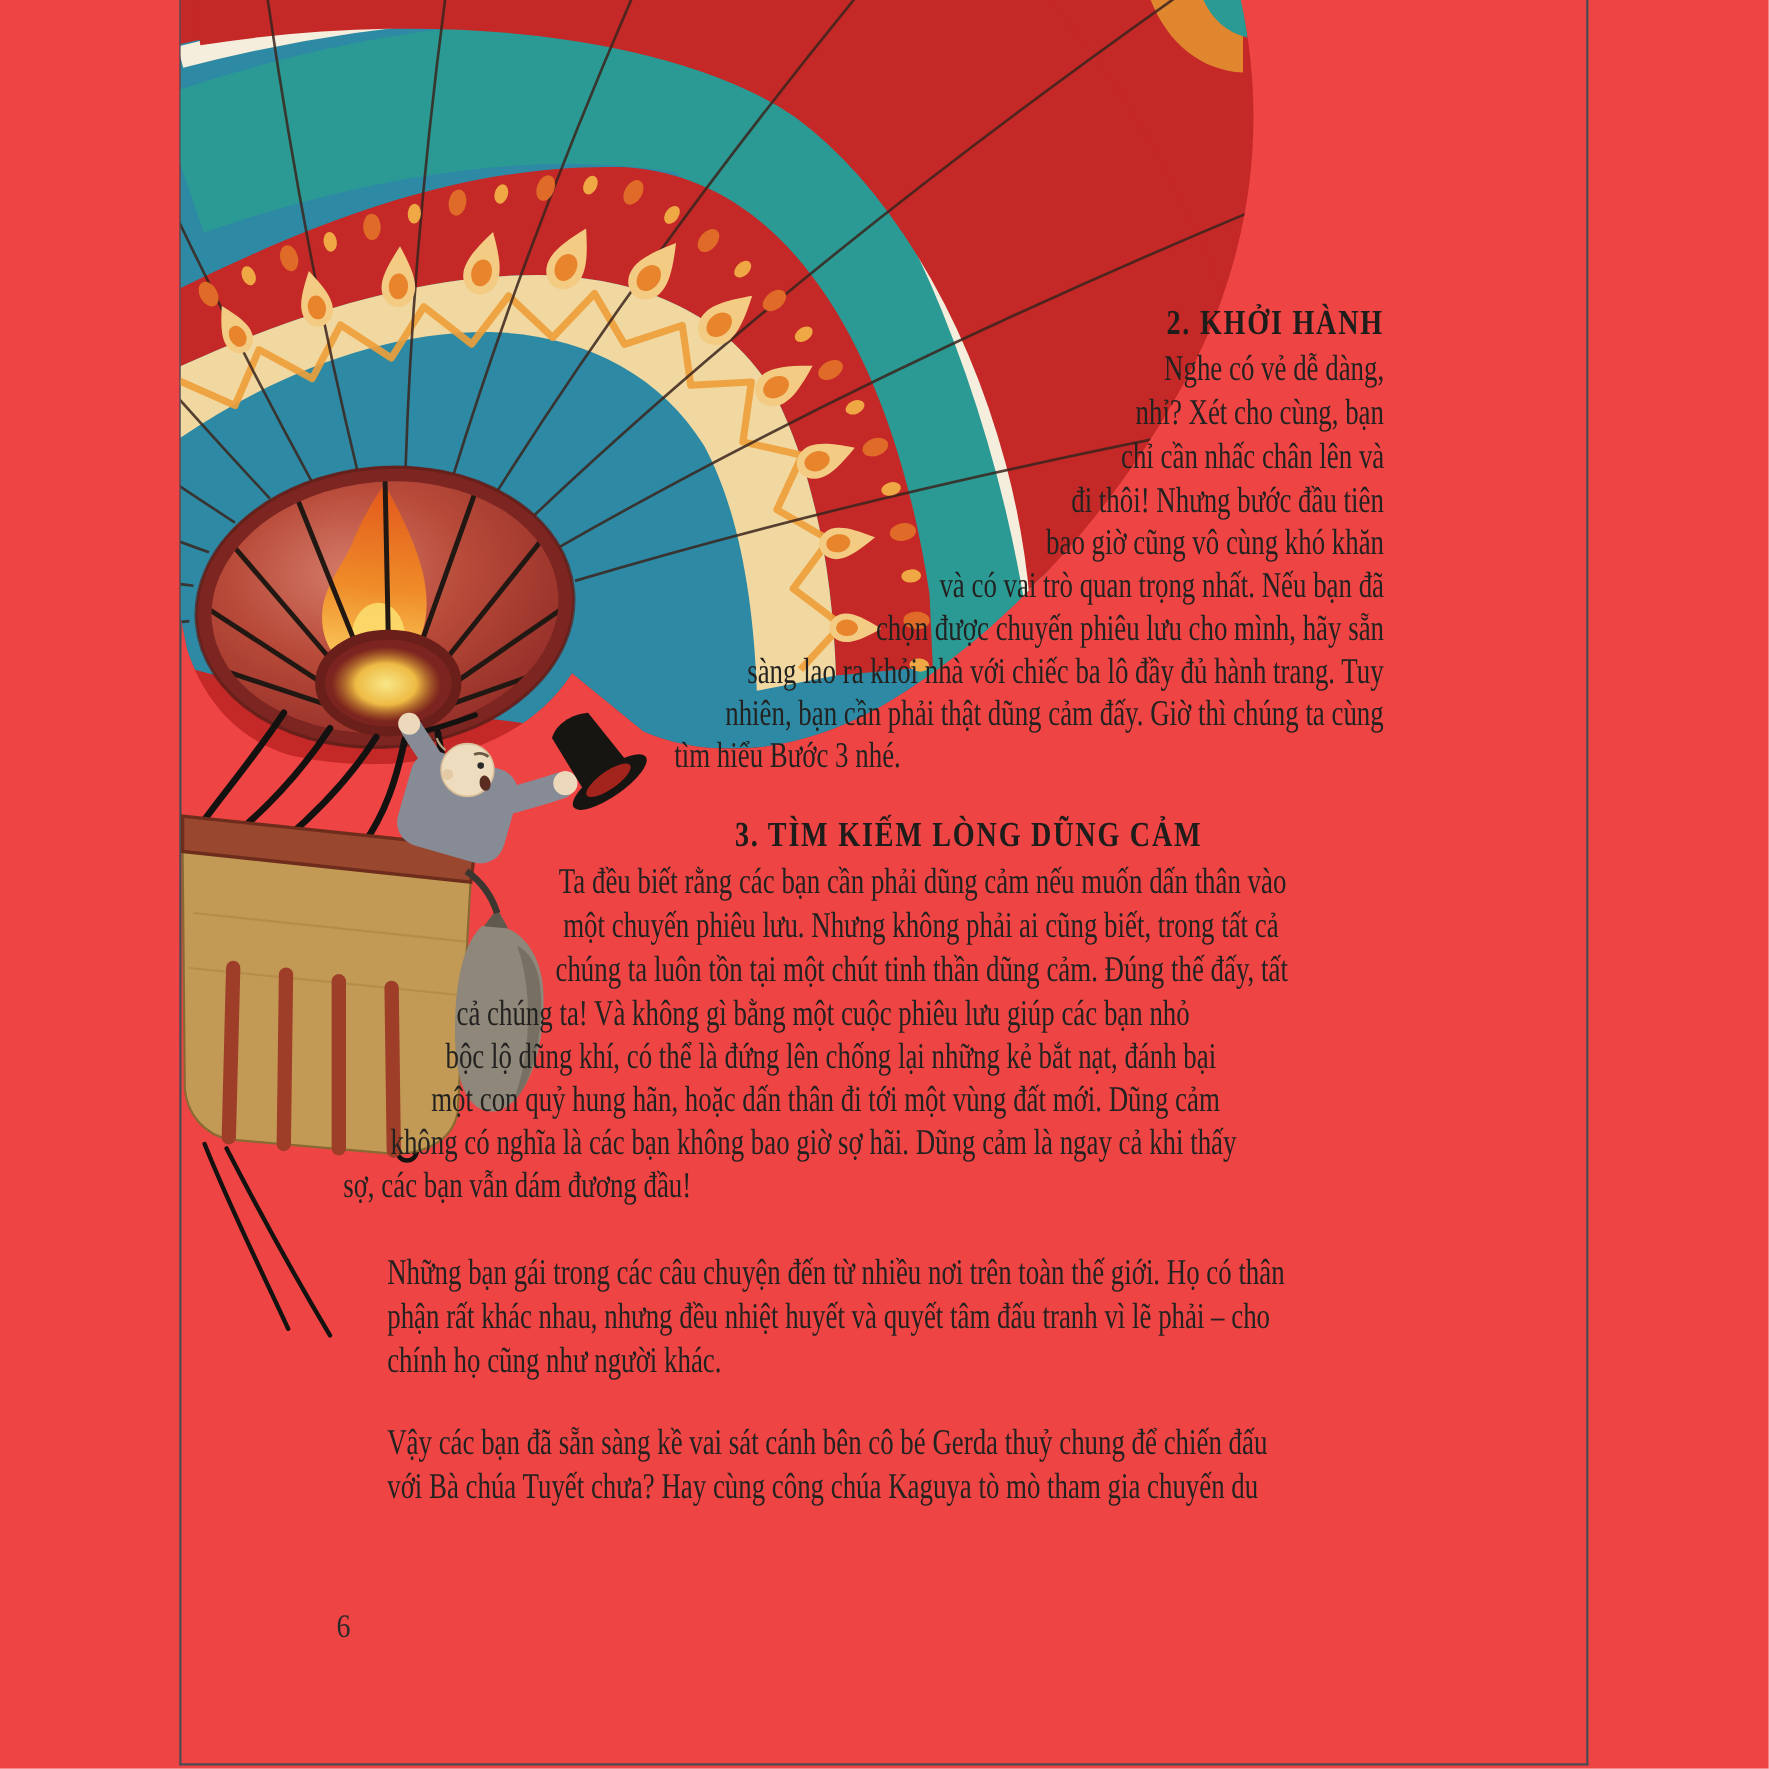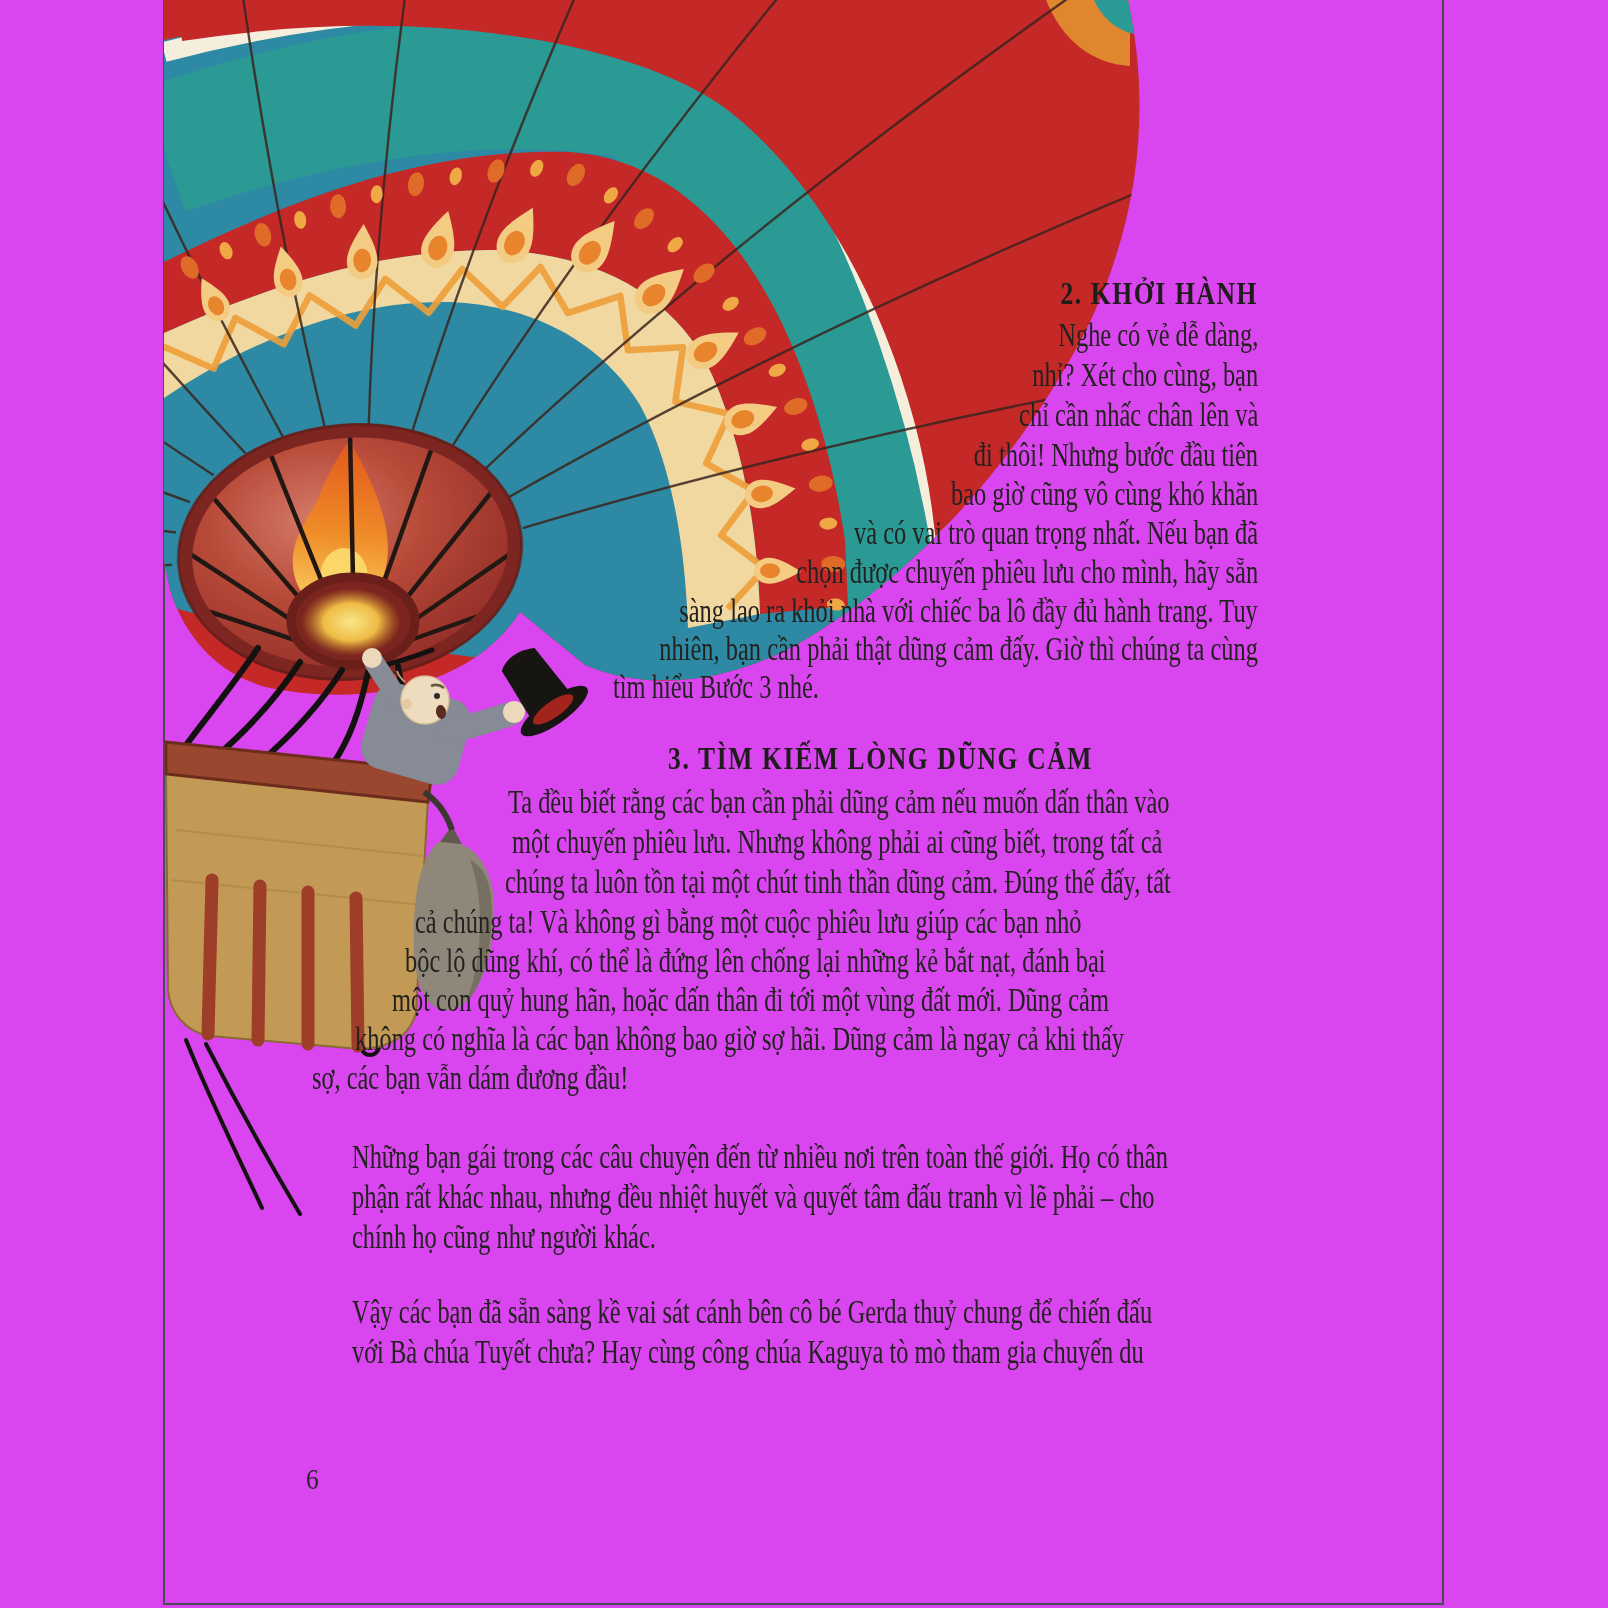--- a/index.html
+++ b/index.html
@@ -1,16 +1,16 @@
 <!DOCTYPE html>
 <html><head>
 <meta charset="utf-8">
 <style>
   html,body{margin:0;padding:0;background:#ffffff;}
-  #page{position:relative;width:1608px;height:1608px;background:#d946ef;overflow:hidden;
+  #page{position:relative;width:1608px;height:1608px;background:#ef4444;overflow:hidden;
         font-family:"Liberation Serif","DejaVu Serif",serif;color:#232220;}
   .frame{position:absolute;background:#4b4b54;}
   #frame-left{left:163px;top:0;width:2px;height:1605px;}
   #frame-right{left:1442px;top:0;width:2px;height:1605px;}
   #frame-bottom{left:163px;top:1603px;width:1281px;height:2px;}
   #balloon-svg{position:absolute;left:0;top:0;pointer-events:none;}
   .ln{position:absolute;font-size:33px;line-height:1.08;white-space:nowrap;
       transform:scaleX(0.74);transform-origin:0 0;color:#232220;}
   .ln.r{right:350px;transform-origin:100% 0;}
   .hd{position:absolute;font-size:32px;font-weight:bold;letter-spacing:2px;white-space:nowrap;

